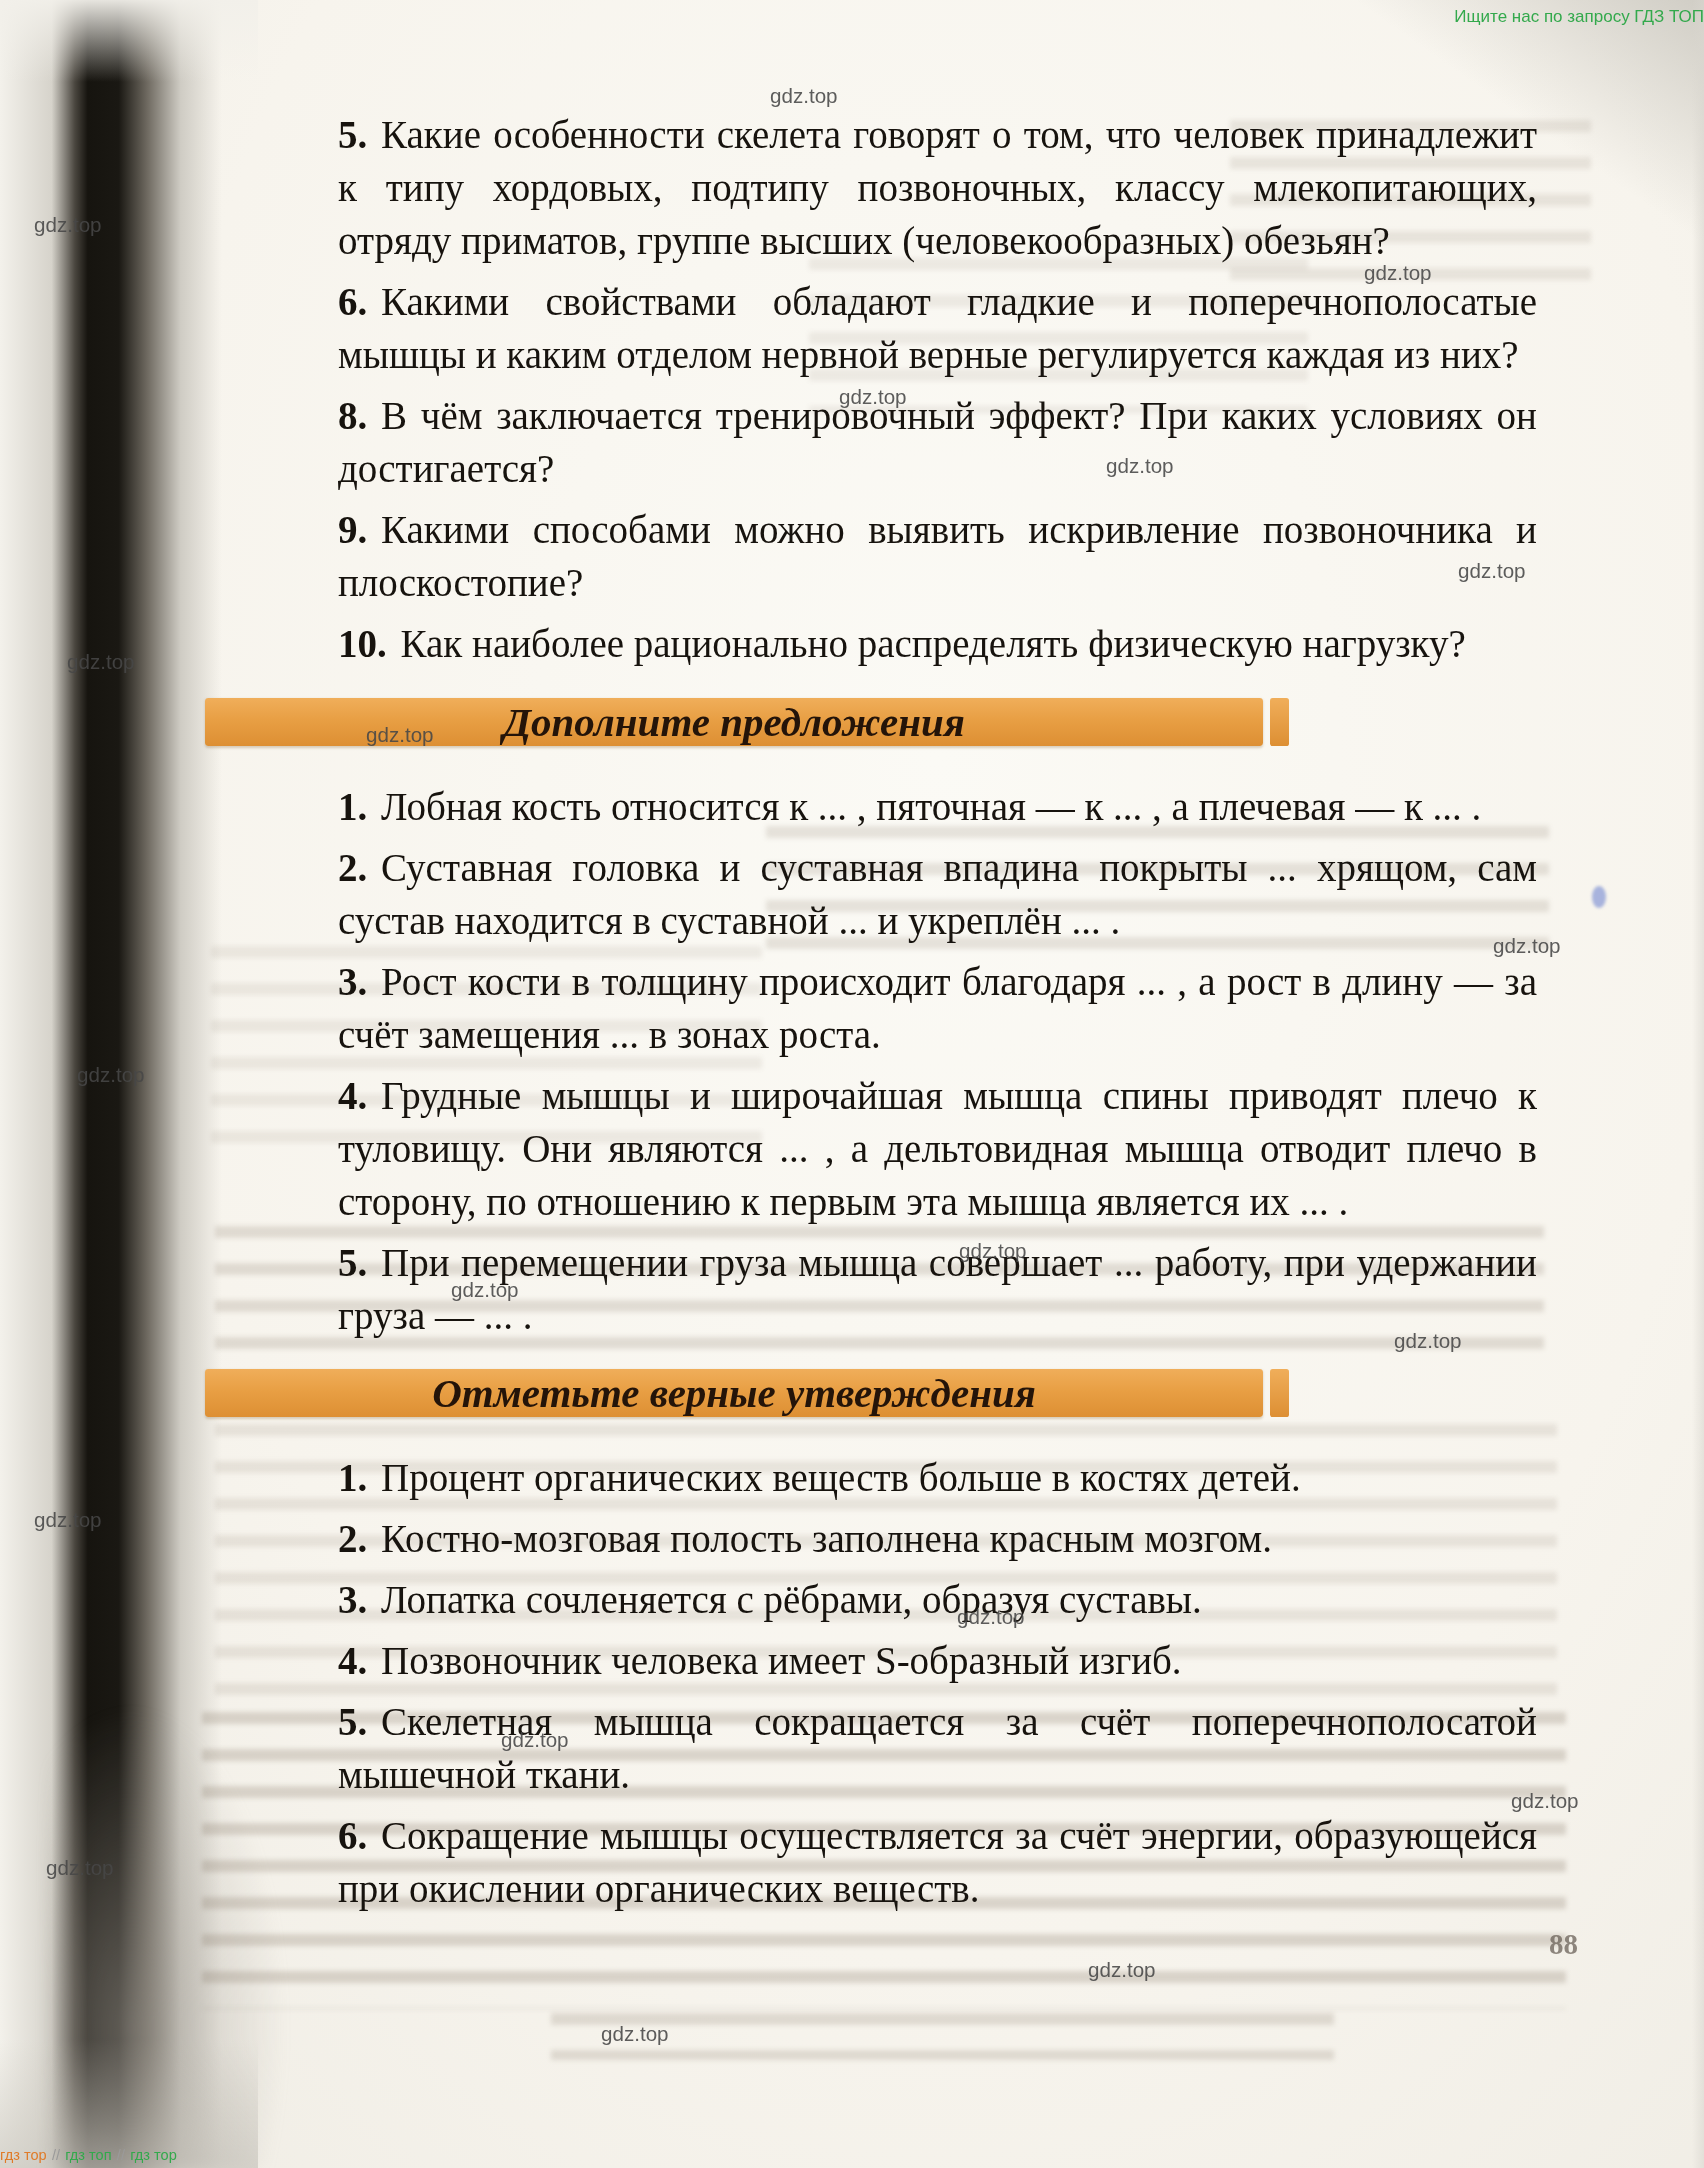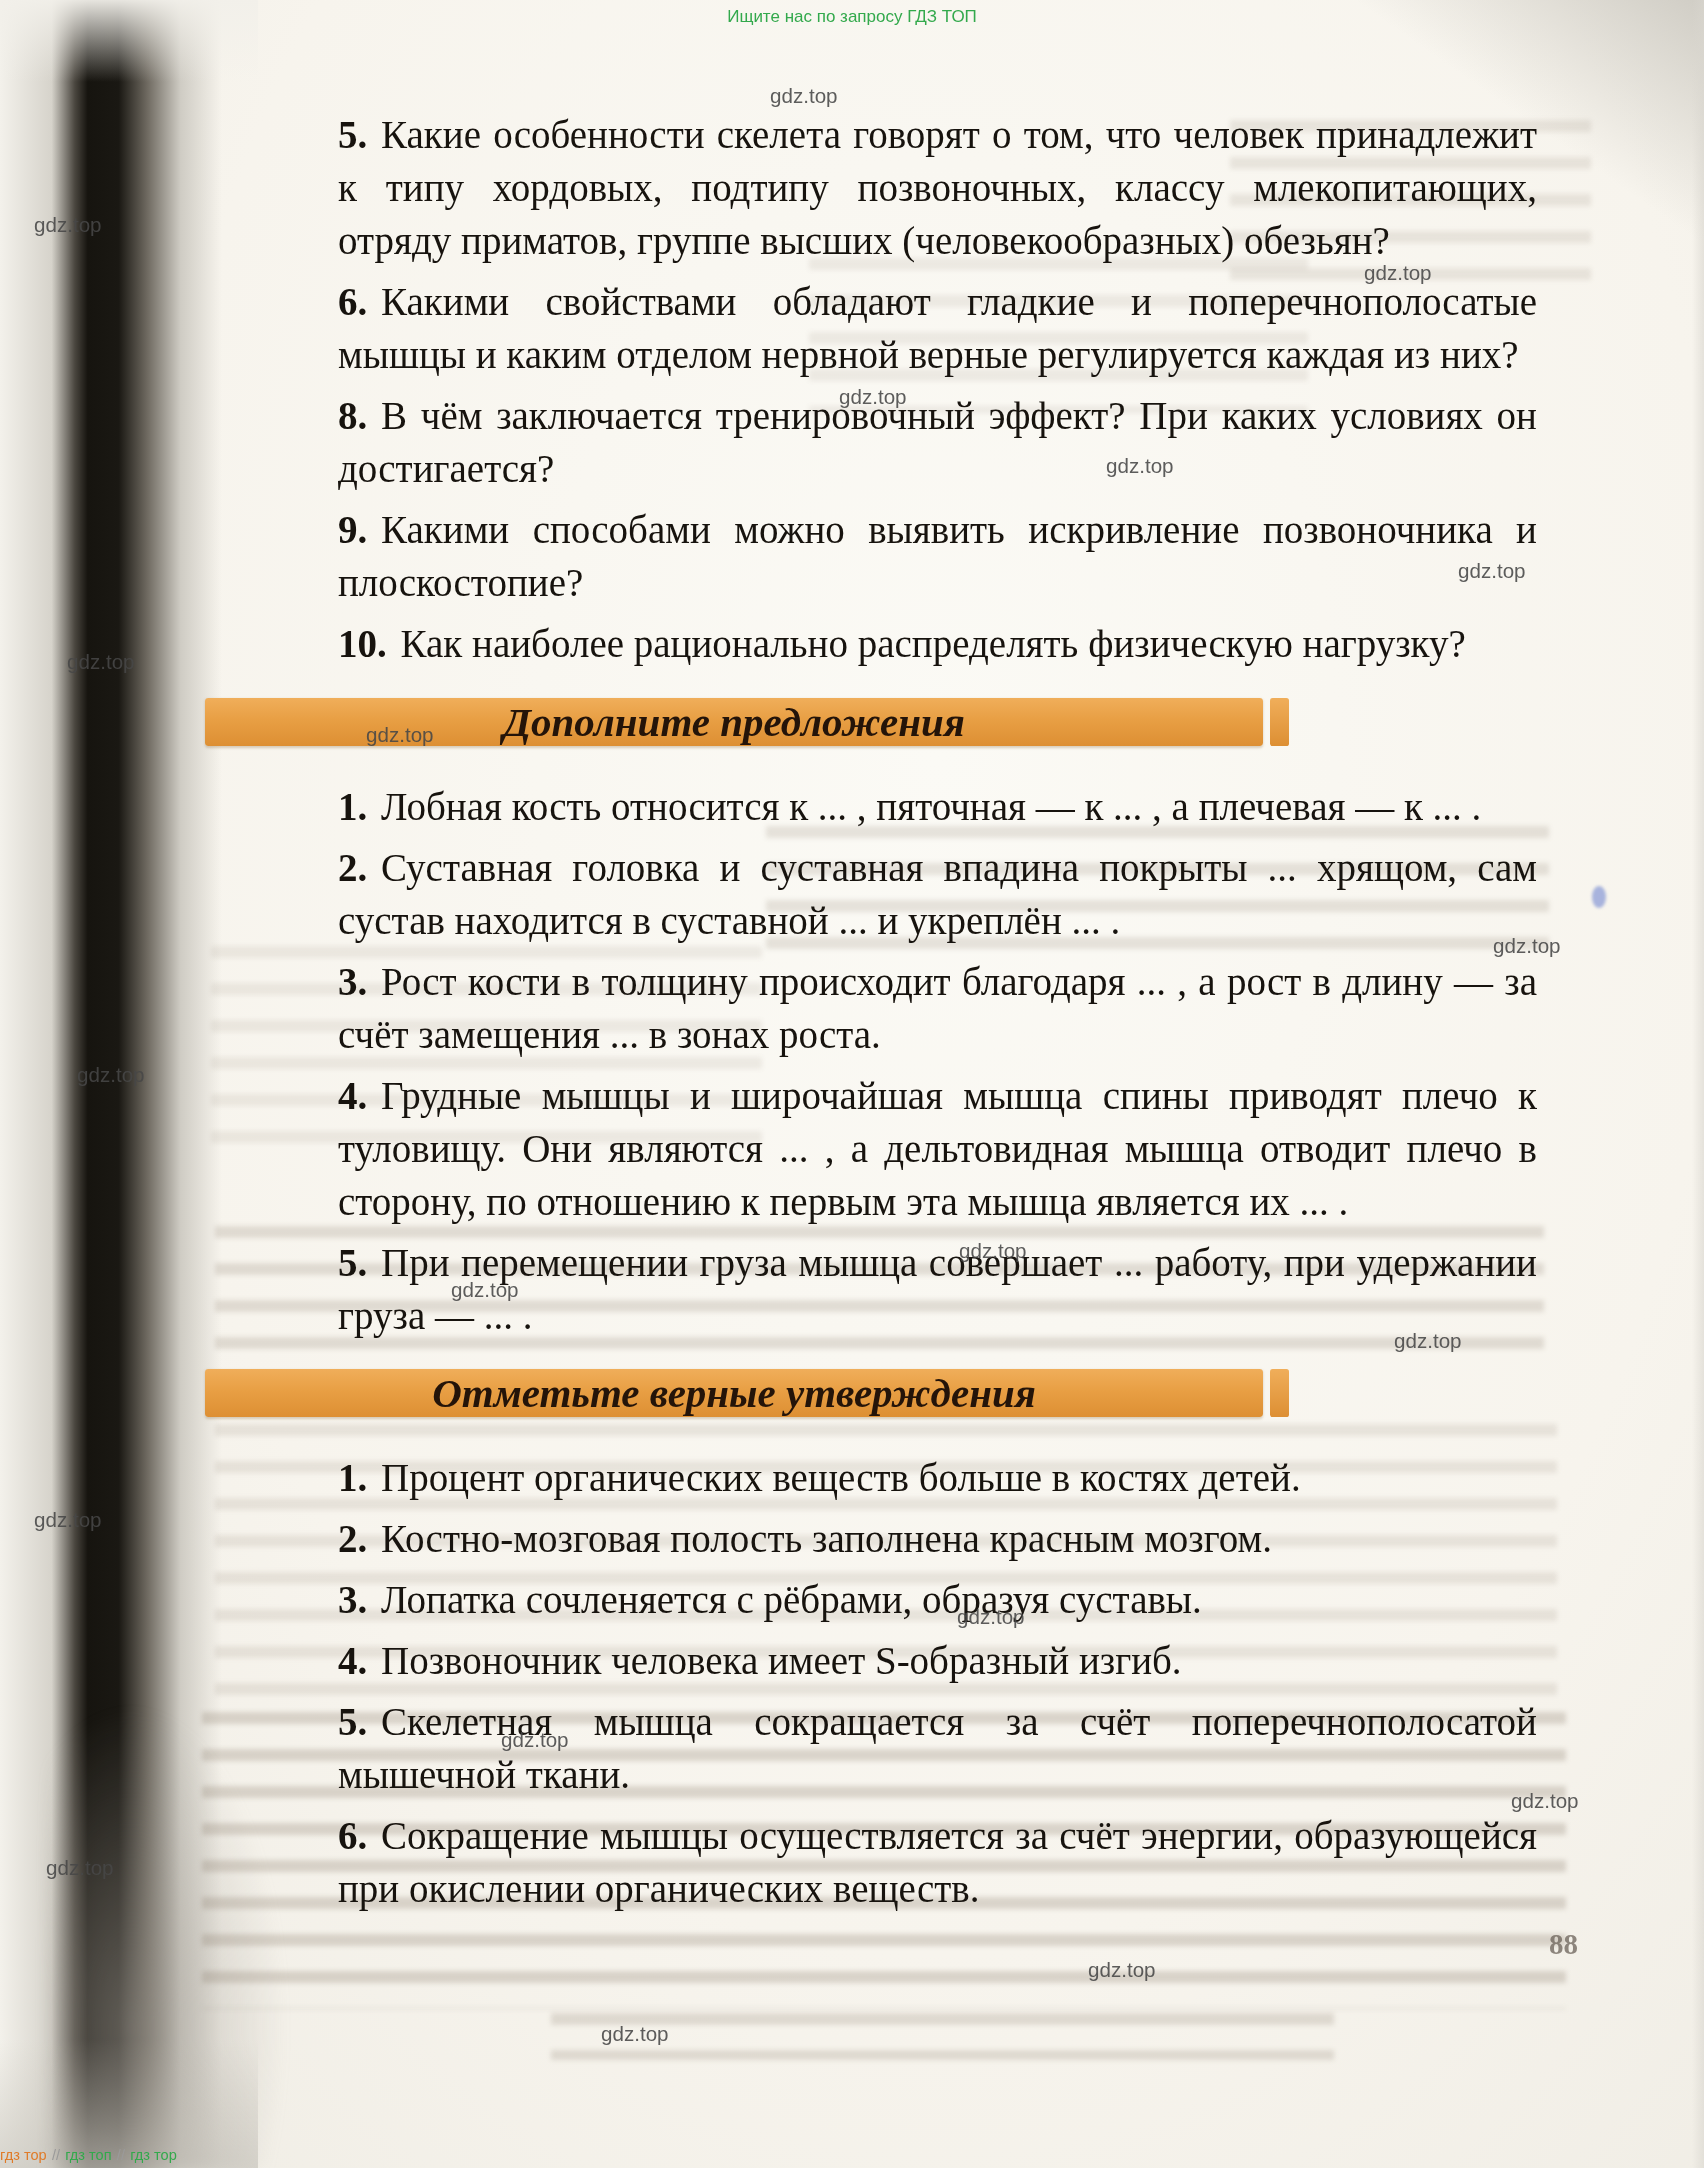--- a/index.html
+++ b/index.html
@@ -93,21 +93,21 @@
   }
   .wm1{left:770px;top:84px;}   .wm2{left:34px;top:213px;}   .wm3{left:1364px;top:261px;}
   .wm4{left:839px;top:385px;}  .wm5{left:1106px;top:454px;} .wm6{left:1458px;top:559px;}
   .wm7{left:67px;top:650px;}   .wm8{left:366px;top:723px;}  .wm9{left:1493px;top:934px;}
   .wm10{left:77px;top:1063px;} .wm11{left:959px;top:1239px;}.wm12{left:451px;top:1278px;}
   .wm13{left:1394px;top:1329px;}.wm14{left:34px;top:1508px;} .wm15{left:957px;top:1605px;}
   .wm16{left:501px;top:1728px;}.wm17{left:1511px;top:1789px;}.wm18{left:46px;top:1856px;}
   .wm19{left:1088px;top:1958px;}.wm20{left:601px;top:2022px;}
 
   .top-link {
-    position:absolute; top:6.9px; left:0; right:0; text-align:center; z-index:3;
+    position:absolute; top:6.9px; left:0; right:0; text-align:right; z-index:3;
     font-family:"Liberation Sans", sans-serif; font-size:17px; color:#33a94c;
     cursor:pointer;
   }
   .page-num {
     position:absolute; left:1549px; top:1928px; z-index:2;
     font-weight:bold; font-size:29px; color:#6b6259; opacity:.75;
   }
   .footer-links {
     position:absolute; bottom:5.2px; left:0; right:0; z-index:3;
     font-family:"Liberation Sans", sans-serif; font-size:14.6px; color:#9a9a9a;

